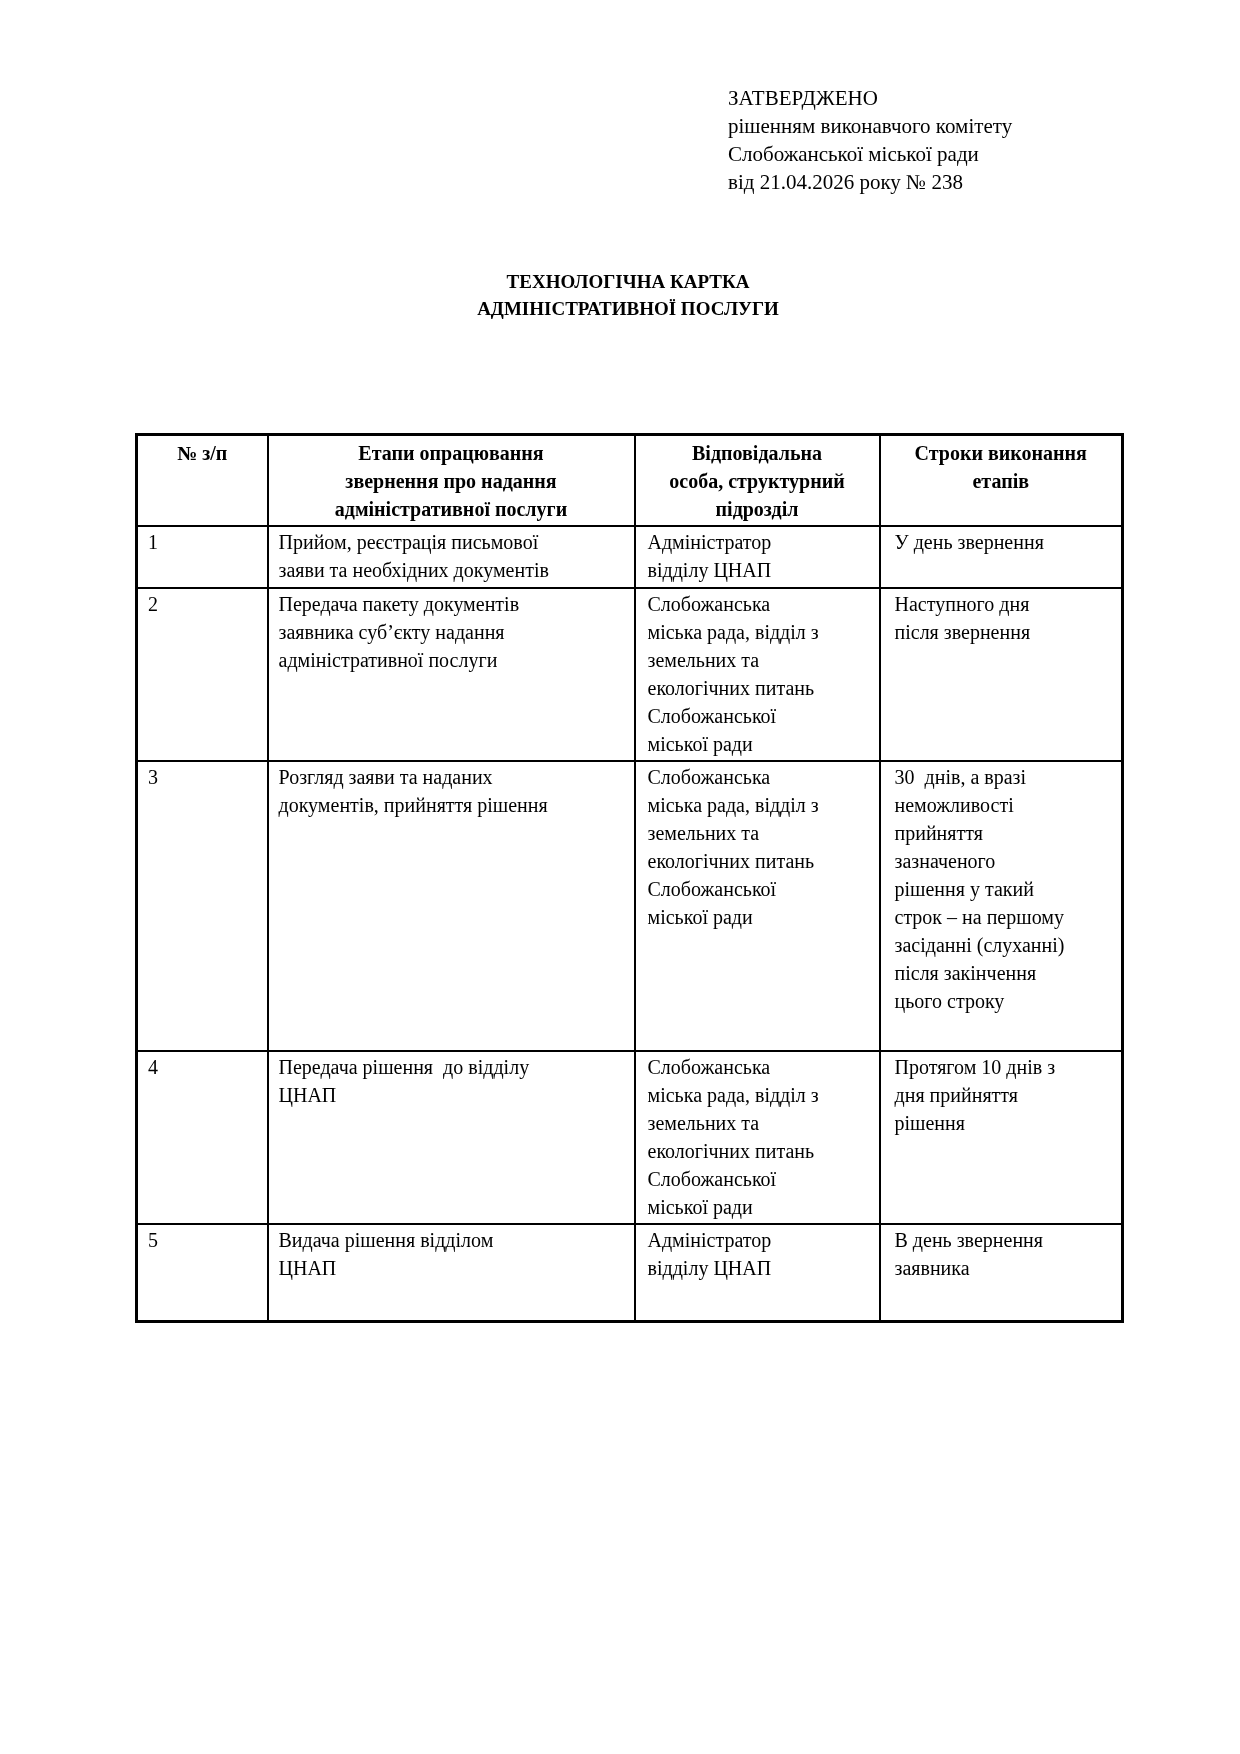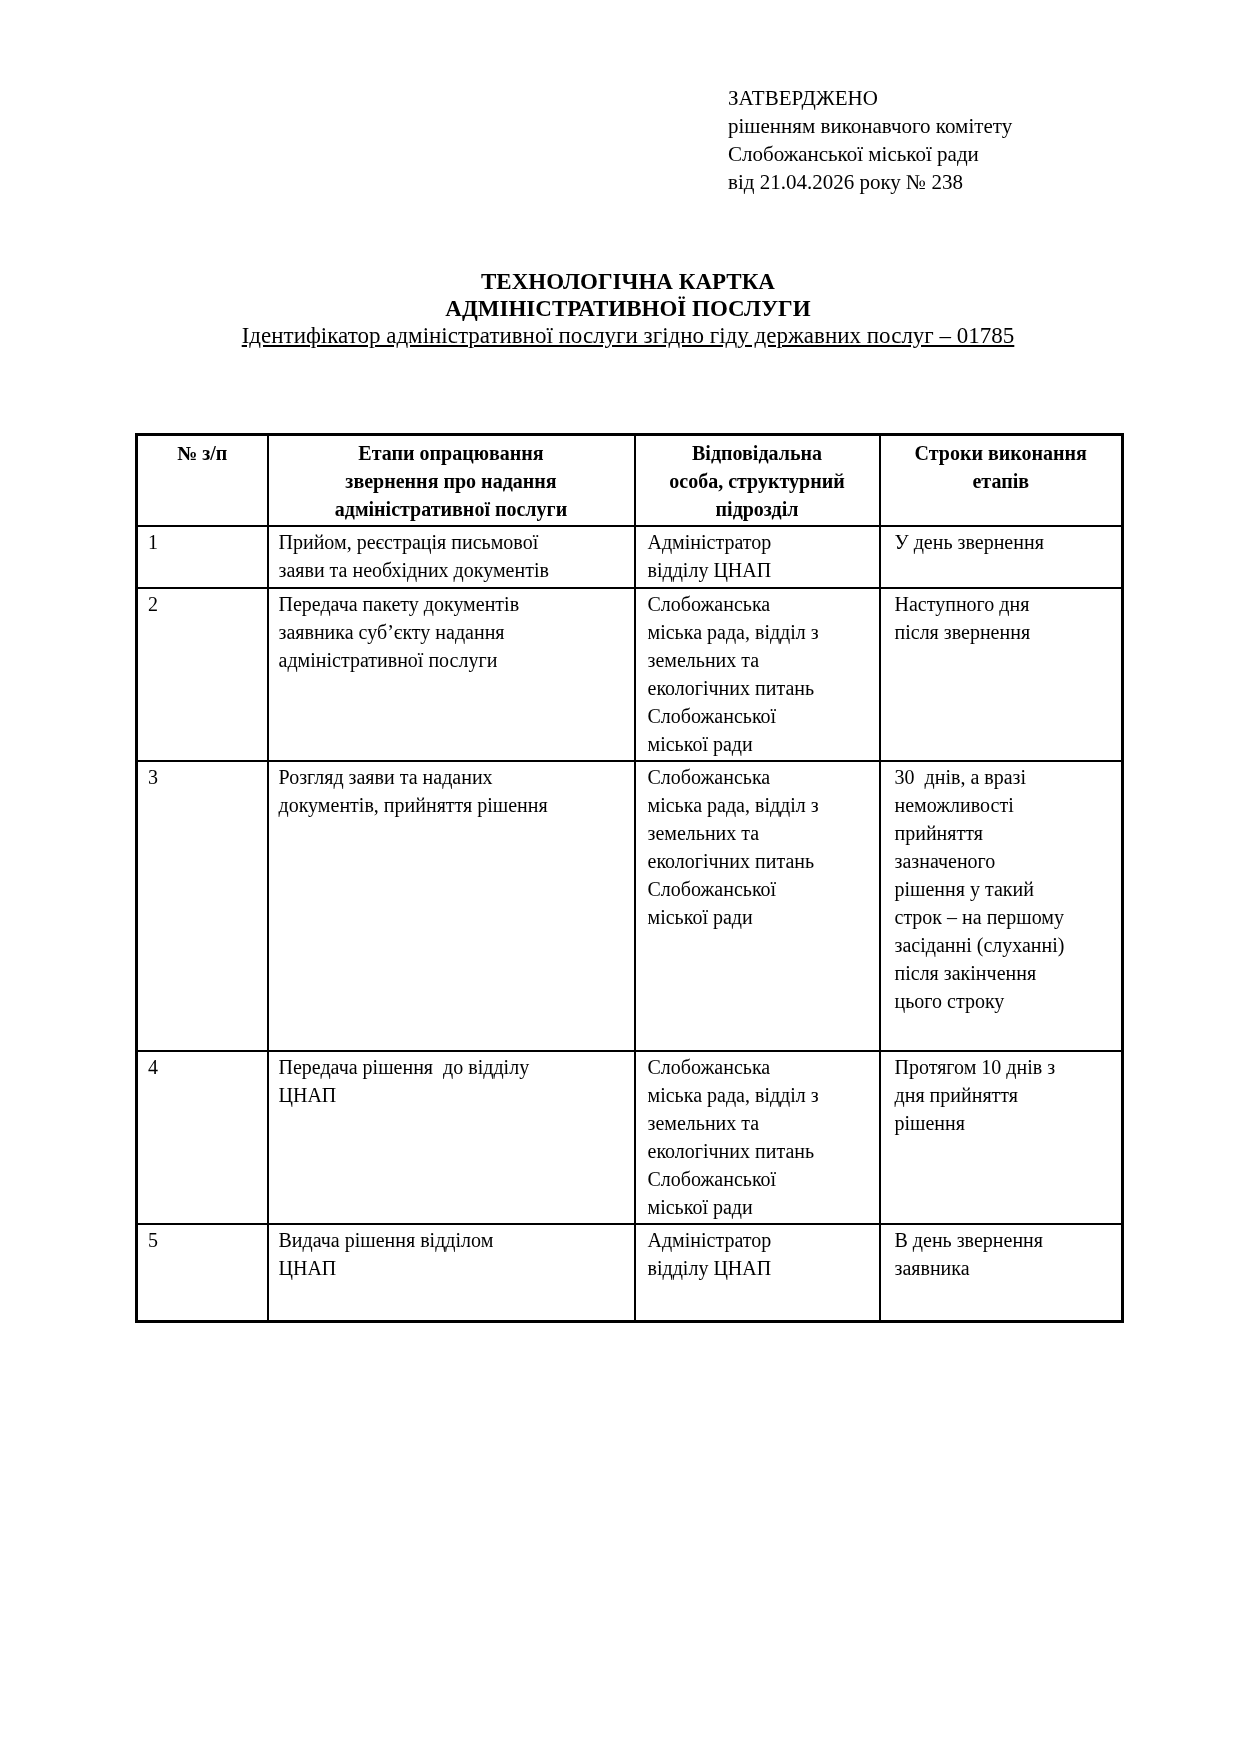--- a/index.html
+++ b/index.html
@@ -24,21 +24,21 @@
     margin-left: 36px;
   }
 
   
   .title-block {
     position: absolute;
     left: 135px;
     top: 268px;
     width: 986px;
     text-align: center;
-    font-size: 23px;
+    font-size: 19px;
     line-height: 27px;
   }
   .title-bold { font-weight: 700; }
   .title-underline { text-decoration: underline; }
 
   
   .table-wrap {
     position: absolute;
     left: 135px;
     top: 433px;
@@ -87,21 +87,20 @@
   <div class="approval">
     <div>ЗАТВЕРДЖЕНО</div>
     <div>рішенням виконавчого комітету</div>
     <div>Слобожанської міської ради</div>
     <div>від 21.04.2026 року № 238</div>
   </div>
 
   <div class="title-block">
     <div class="title-bold">ТЕХНОЛОГІЧНА КАРТКА</div>
     <div class="title-bold">АДМІНІСТРАТИВНОЇ ПОСЛУГИ</div>
-    <div class="title-underline">Ідентифікатор адміністративної послуги згідно гіду державних послуг – 01785</div>
   </div>
 
   <div class="table-wrap">
     <table class="tk">
       <colgroup>
         <col class="c1">
           <col class="c2">
           <col class="c3">
           <col class="c4">
       </colgroup>

